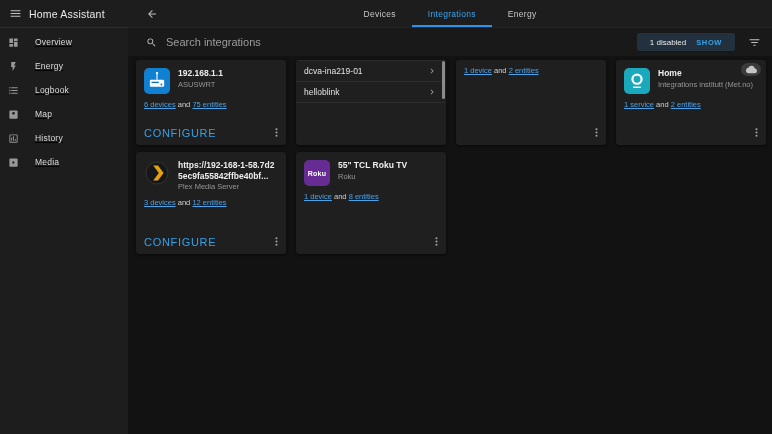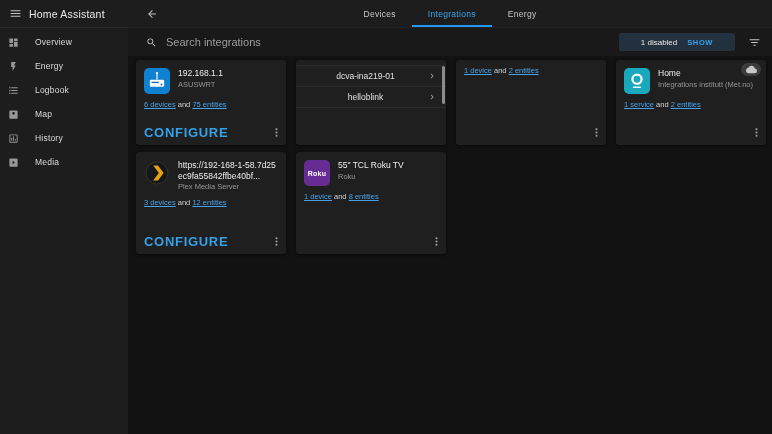--- a/index.html
+++ b/index.html
@@ -7,65 +7,65 @@
   body { font-family:"Liberation Sans", sans-serif; background:#121212; position:relative; }
   .icn { display:inline-flex; align-items:center; justify-content:center; }
   .icn svg { display:block; }
 
   
   .sidebar { position:absolute; left:0; top:0; width:128px; height:434px; background:#1d1d1d; z-index:3; }
   .sb-header { height:28px; display:flex; align-items:center; border-bottom:1px solid #2b2b2b; }
   .menu-toggle { width:13px; height:13px; color:#c3c3c3; margin-left:9px; cursor:pointer; }
   .app-title { font-size:10.5px; font-weight:500; color:#e9e9e9; margin-left:7px; letter-spacing:.2px; white-space:nowrap; }
   .nav { padding-top:2px; }
-  .nav-item { height:24px; display:flex; align-items:center; padding-left:8px; cursor:pointer; }
+  .nav-item { height:24px; display:flex; align-items:center; padding-left:8px; cursor:pointer;text-decoration:underline; }
   .nav-icon { width:11px; height:11px; color:#989898; flex:none; }
   .nav-label { font-size:8.5px; font-weight:500; color:#dcdcdc; margin-left:16px; letter-spacing:.2px; }
 
   
   .main { position:absolute; left:128px; top:0; right:0; bottom:0; }
   .tabbar { height:28px; background:#1d1d1d; position:relative; display:flex; border-bottom:1px solid rgba(255,255,255,.03); }
   .back-btn { position:absolute; left:18px; top:8px; width:12px; height:12px; color:#bcbcbc; cursor:pointer; }
   .tabs { margin:0 auto; display:flex; height:100%; }
   .tab { padding:0 16px; display:flex; align-items:center; font-size:8.5px; color:#c6c6c6; letter-spacing:.3px; position:relative; cursor:pointer; }
   .tab.active { color:#39a3ee; }
   .tab.active::after { content:""; position:absolute; left:0; right:0; bottom:0; height:2px; background:#2196f3; }
 
   .toolbar { height:28px; background:#191919; display:flex; align-items:center; padding:0 11px 0 18px; }
   .search-icon { width:11px; height:11px; color:#bdbdbd; flex:none; }
   .search-input { background:transparent; border:none; outline:none; color:#d8d8d8; font-size:11px; margin-left:9px; width:300px; font-family:"Liberation Sans", sans-serif; }
   .search-input::placeholder { color:#9c9c9c; opacity:1; }
   .tb-spacer { flex:1; }
-  .chip { background:#22313d; border-radius:2px; height:18px; display:flex; align-items:center; padding:0 22px; cursor:pointer; }
+  .chip { background:#22313d; border-radius:2px; height:18px; display:flex; align-items:center; padding:0 13px; cursor:pointer; }
   .chip-label { font-size:8px; color:#e9e9e9; }
   .chip-action { font-size:7.5px; font-weight:700; color:#35a1e8; letter-spacing:.6px; margin-left:10px; }
   .filter-btn { width:13px; height:13px; color:#c2c2c2; margin-left:13px; cursor:pointer; }
 
   
   .content { position:absolute; top:56px; left:0; right:0; bottom:0; background:#121212; padding:4px 0 0 8px; overflow:hidden; }
   .grid { display:grid; grid-template-columns:repeat(4,150px); column-gap:10px; row-gap:7px; }
   .card { width:150px; background:#1f1f1f; border-radius:3px; position:relative; overflow:hidden;
           box-shadow:0 1px 3px rgba(0,0,0,.6); display:flex; flex-direction:column; }
   .card.r1 { height:85px; } .card.r2 { height:102px; }
   .card-header { display:flex; padding:8px 8px 0 8px; }
   .tile { width:26px; height:26px; border-radius:5px; flex:none; display:flex; flex-direction:column;
           align-items:center; justify-content:center; overflow:hidden; }
   .hcol { margin-left:8px; min-width:0; }
-  .card-title { font-size:8.5px; font-weight:400; color:#ededed; line-height:1.25; word-break:break-all;
+  .card-title { font-size:8.5px; font-weight:700; color:#ededed; line-height:1.25; word-break:break-all;
                 display:-webkit-box; -webkit-line-clamp:2; -webkit-box-orient:vertical; overflow:hidden; }
   .card-sub { font-size:7.5px; color:#969696; line-height:1.3; margin-top:1px; }
   .card-links { padding:0 8px; margin-top:6px; font-size:7.5px; color:#cfcfcf; white-space:nowrap; }
   .card-links a { color:#49a2e8; text-decoration:underline; cursor:pointer; }
   .card-actions { margin-top:auto; display:flex; align-items:center; height:22px; padding:0 3px 3px 8px; }
-  .configure { font-size:13px; font-weight:700; color:#35a1e8; letter-spacing:.7px; background:none; border:none; cursor:pointer; padding:0; font-family:"Liberation Sans", sans-serif;text-align:center; }
+  .configure { font-size:11px; font-weight:400; color:#35a1e8; letter-spacing:.7px; background:none; border:none; cursor:pointer; padding:0; font-family:"Liberation Sans", sans-serif;text-align:center; }
   .act-spacer { flex:1; }
   .kebab { width:13px; height:13px; color:#9d9d9d; cursor:pointer; }
 
   
-  .int-list { margin-top:5px; flex:1; overflow:hidden; position:relative;text-align:center; }
+  .int-list { flex:1; overflow:hidden; position:relative; }
   .int-row { height:21px; display:flex; align-items:center; padding:0 7px 0 8px; border-top:1px solid #2b2b2b; cursor:pointer; }
   .int-row-label { font-size:8.5px; color:#e2e2e2; flex:1; white-space:nowrap; overflow:hidden; }
   .chev { width:10px; height:10px; color:#9d9d9d; flex:none; margin-right:2px; }
   .scroll-thumb { position:absolute; right:1px; top:1px; width:3px; height:38px; background:#8a8a8a; border-radius:2px; cursor:grab; }
 
   
   .cloud-badge { position:absolute; top:3px; right:5px; width:20px; height:13px; border-radius:7px;
                  background:#3b3b3b; display:flex; align-items:center; justify-content:center; }
   .cloud-badge svg { width:11px; height:11px; color:#c6c6c6; }
 

